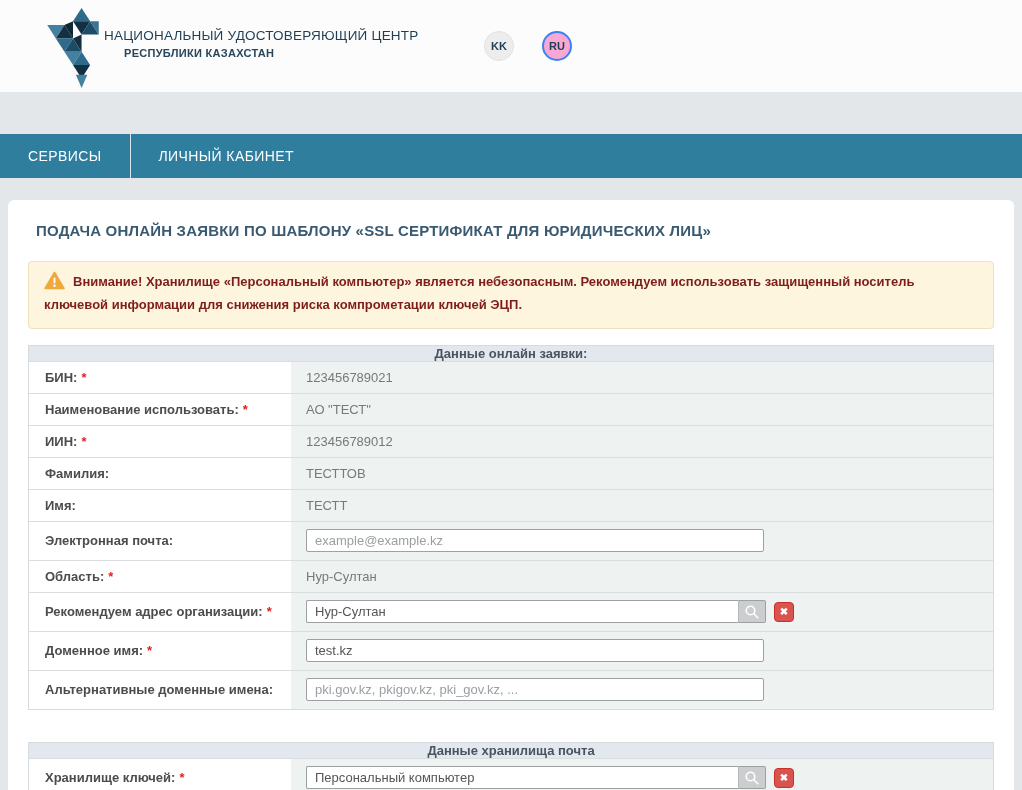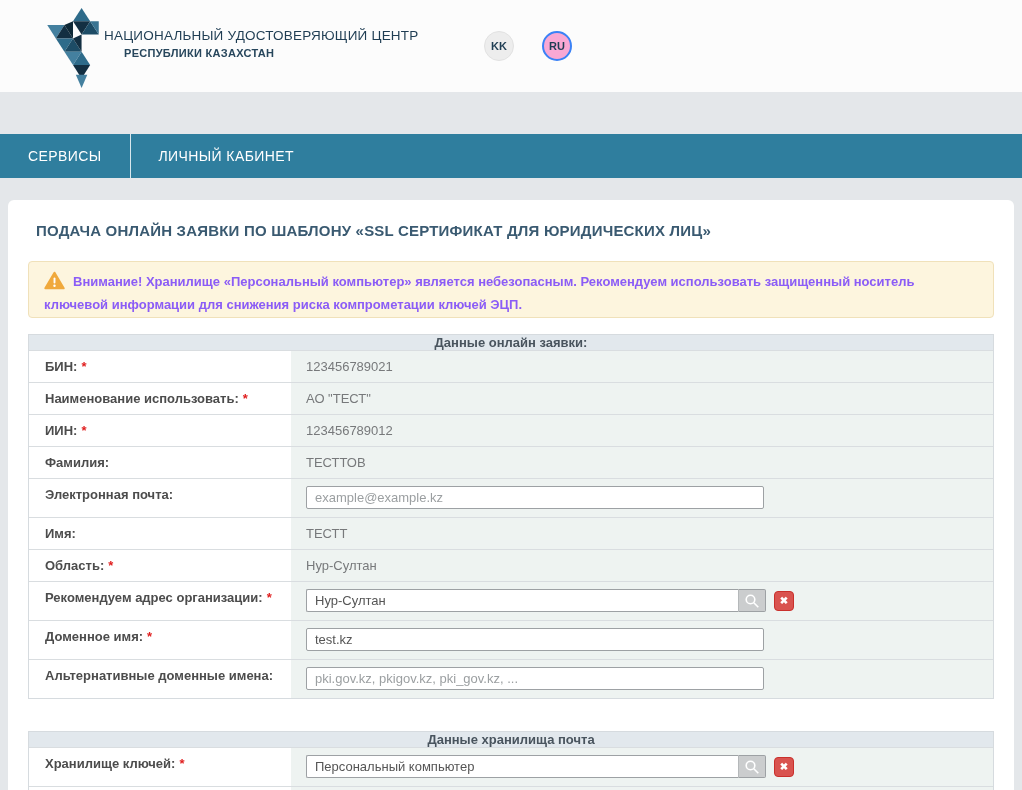--- a/index.html
+++ b/index.html
@@ -25,31 +25,31 @@
   .nav-divider { width:1px; background:#d8e7ed; }
 
   
   .content-area { height:654px; padding:22px 8px 4px; }
   .card { background:#ffffff; border-radius:6px; min-height:628px; padding:16px 20px 20px; }
 
   .page-title { font-size:15px; font-weight:bold; color:#3a5a71; letter-spacing:.2px;
     margin:6px 0 22px 8px; }
 
   .warning-box { background:#fdf5de; border:1px solid #f0e1ba; border-radius:4px;
-    padding:9px 15px 2px; font-size:13px; font-weight:bold; color:#8b5cf6;
+    padding:9px 15px 13px; font-size:13px; font-weight:bold; color:#7f1d1d;
     line-height:1.45; margin:0 0 16px 0; }
   .warn-icon { display:inline-block; vertical-align:-4px; margin-right:8px; }
 
   
   .form-table { border:1px solid #d6dbdf; margin-top:2px; }
   .tbl-caption { background:#e2e8ed; color:#49545e; font-size:13px; font-weight:bold;
     text-align:center; padding:0 0; }
   .frow { display:flex; border-top:1px solid #d9dde0; }
   .fcell-label { width:262px; background:#ffffff; padding:8px 10px 8px 16px;
-    font-size:13px; font-weight:bold; color:#4c4c4c; display:flex; }
+    font-size:13px; font-weight:bold; color:#4c4c4c; display:flex; align-items:center; }
   .req { color:#e01e1e; margin-left:4px; font-weight:bold; }
   .fcell-value { flex:1; background:#eef3f1; padding:4px 17px 4px 15px; display:flex;
     align-items:center; font-size:13px; color:#77797b; min-height:30px; }
   .frow.input-row .fcell-value { min-height:38px; }
 
   .txt-input { width:458px; height:23px; border:1px solid #9da1a4; border-radius:2px;
     font-family:"Liberation Sans", sans-serif; font-size:13px; color:#555;
     padding:0 8px; background:#fff; outline:none; }
   .txt-input::placeholder { color:#9b9fa1; opacity:1; }
 
@@ -145,34 +145,34 @@
         <div class="fcell-value">123456789012</div>
       </div>
 
       <div class="frow">
         <div class="fcell-label">
             <span>Фамилия:</span>
           </div>
         <div class="fcell-value">ТЕСТТОВ</div>
       </div>
 
+      <div class="frow">
+        <div class="fcell-label">
+            <span>Имя:</span>
+          </div>
+        <div class="fcell-value">ТЕСТТ</div>
+      </div>
+
       <div class="frow input-row">
         <div class="fcell-label">
             <span>Электронная почта:</span>
           </div>
         <div class="fcell-value">
           <input type="text" class="txt-input" placeholder="example@example.kz" style="">
         </div>
-      </div>
-
-      <div class="frow">
-        <div class="fcell-label">
-            <span>Имя:</span>
-          </div>
-        <div class="fcell-value">ТЕСТТ</div>
       </div>
 
       <div class="frow">
         <div class="fcell-label">
             <span>Область:</span>
             <span class="req">*</span>
           </div>
         <div class="fcell-value">Нур-Султан</div>
       </div>
 

